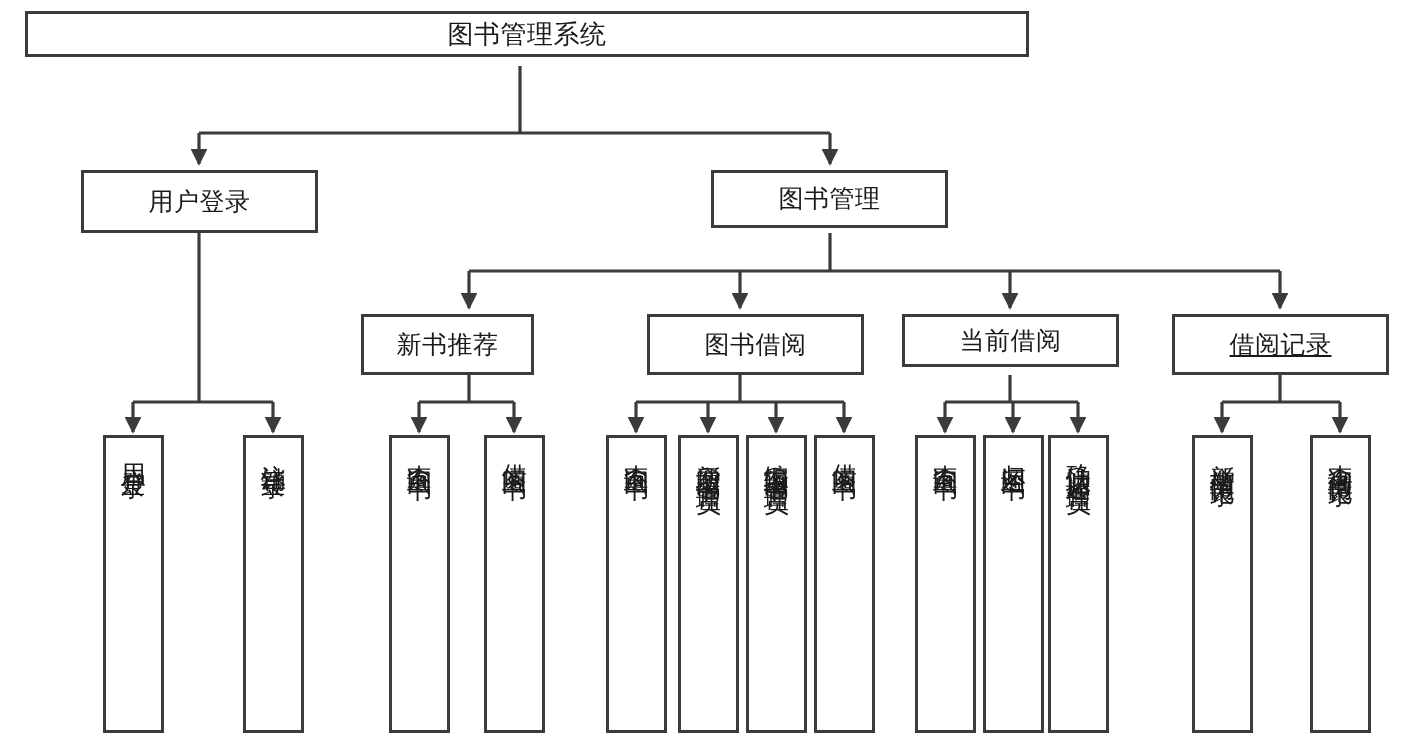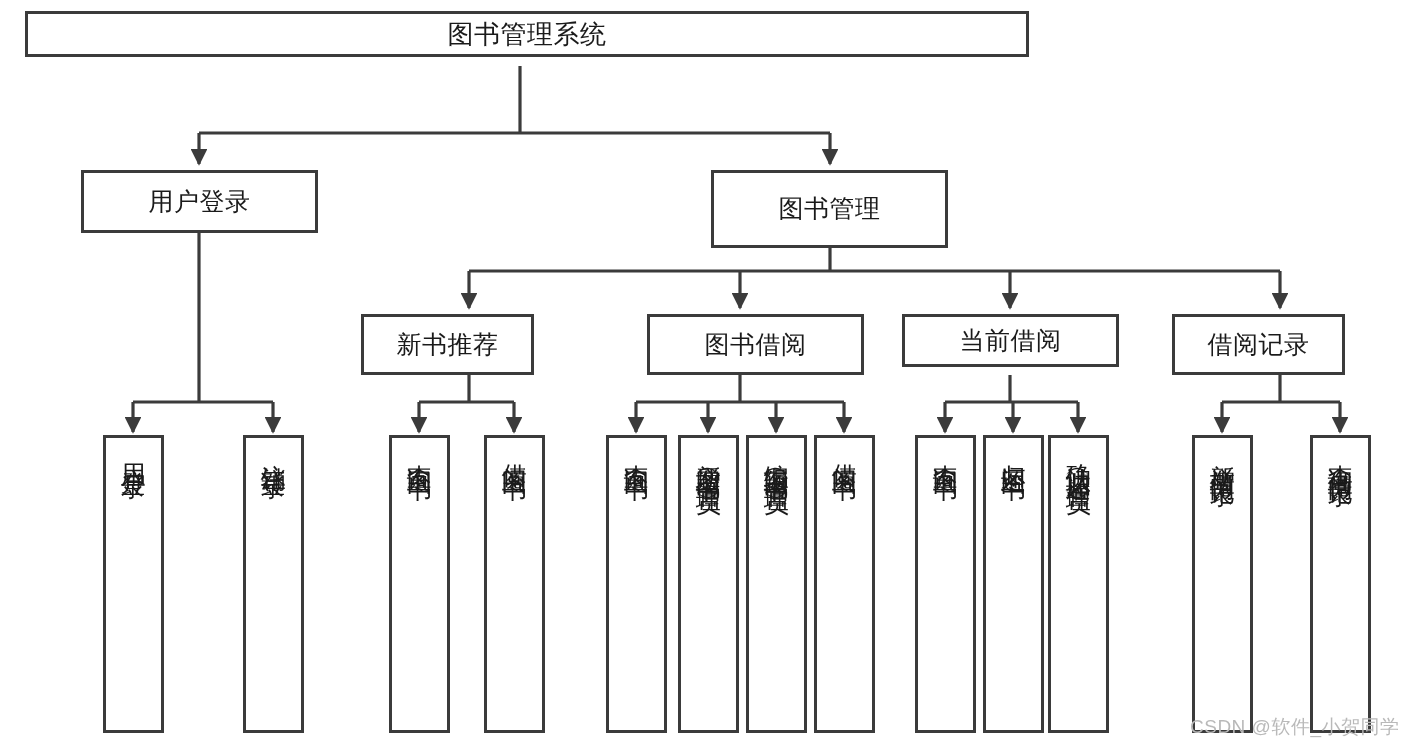--- a/index.html
+++ b/index.html
@@ -131,34 +131,34 @@
     </g>
   </svg>
 
   <div class="node horiz root" style="left:18px; top:11px; width:1004px; height:46px;margin-left:7px;">
     <span class="node-label">图书管理系统</span>
   </div>
 
   <div class="node horiz" style="left:81px; top:170px; width:237px; height:63px;">
     <span class="node-label">用户登录</span>
   </div>
-  <div class="node horiz" style="left:711px; top:170px; width:237px; height:78px;">
+  <div class="node horiz" style="left:711px; top:170px; width:237px; height:58px;">
     <span class="node-label">图书管理</span>
   </div>
 
   <div class="node horiz" style="left:361px; top:314px; width:173px; height:61px;">
     <span class="node-label">新书推荐</span>
   </div>
   <div class="node horiz" style="left:632px; top:314px; width:217px; height:61px;margin-left:15px;">
     <span class="node-label">图书借阅</span>
   </div>
   <div class="node horiz" style="left:902px; top:314px; width:217px; height:53px;">
     <span class="node-label">当前借阅</span>
   </div>
-  <div class="node horiz" style="left:1172px; top:314px; width:173px; height:61px;">
+  <div class="node horiz" style="left:1172px; top:314px; width:217px; height:61px;text-decoration:underline;">
     <span class="node-label">借阅记录</span>
   </div>
 
   <div class="node vert" style="left:103px; top:435px; width:61px; height:298px;">
     <span class="node-label">用户登录</span>
   </div>
   <div class="node vert" style="left:243px; top:435px; width:61px; height:298px;">
     <span class="node-label">注销登录</span>
   </div>
 
@@ -192,15 +192,14 @@
     <span class="node-label">确认归还（管理员）</span>
   </div>
 
   <div class="node vert" style="left:1192px; top:435px; width:61px; height:298px;">
     <span class="node-label">新增借阅记录</span>
   </div>
   <div class="node vert" style="left:1310px; top:435px; width:61px; height:298px;">
     <span class="node-label">查询借阅记录</span>
   </div>
 
-  <div class="watermark" style="left:1190px; top:714px;">CSDN @软件_小贺同学</div>
 
 </div>
 
 </body></html>

